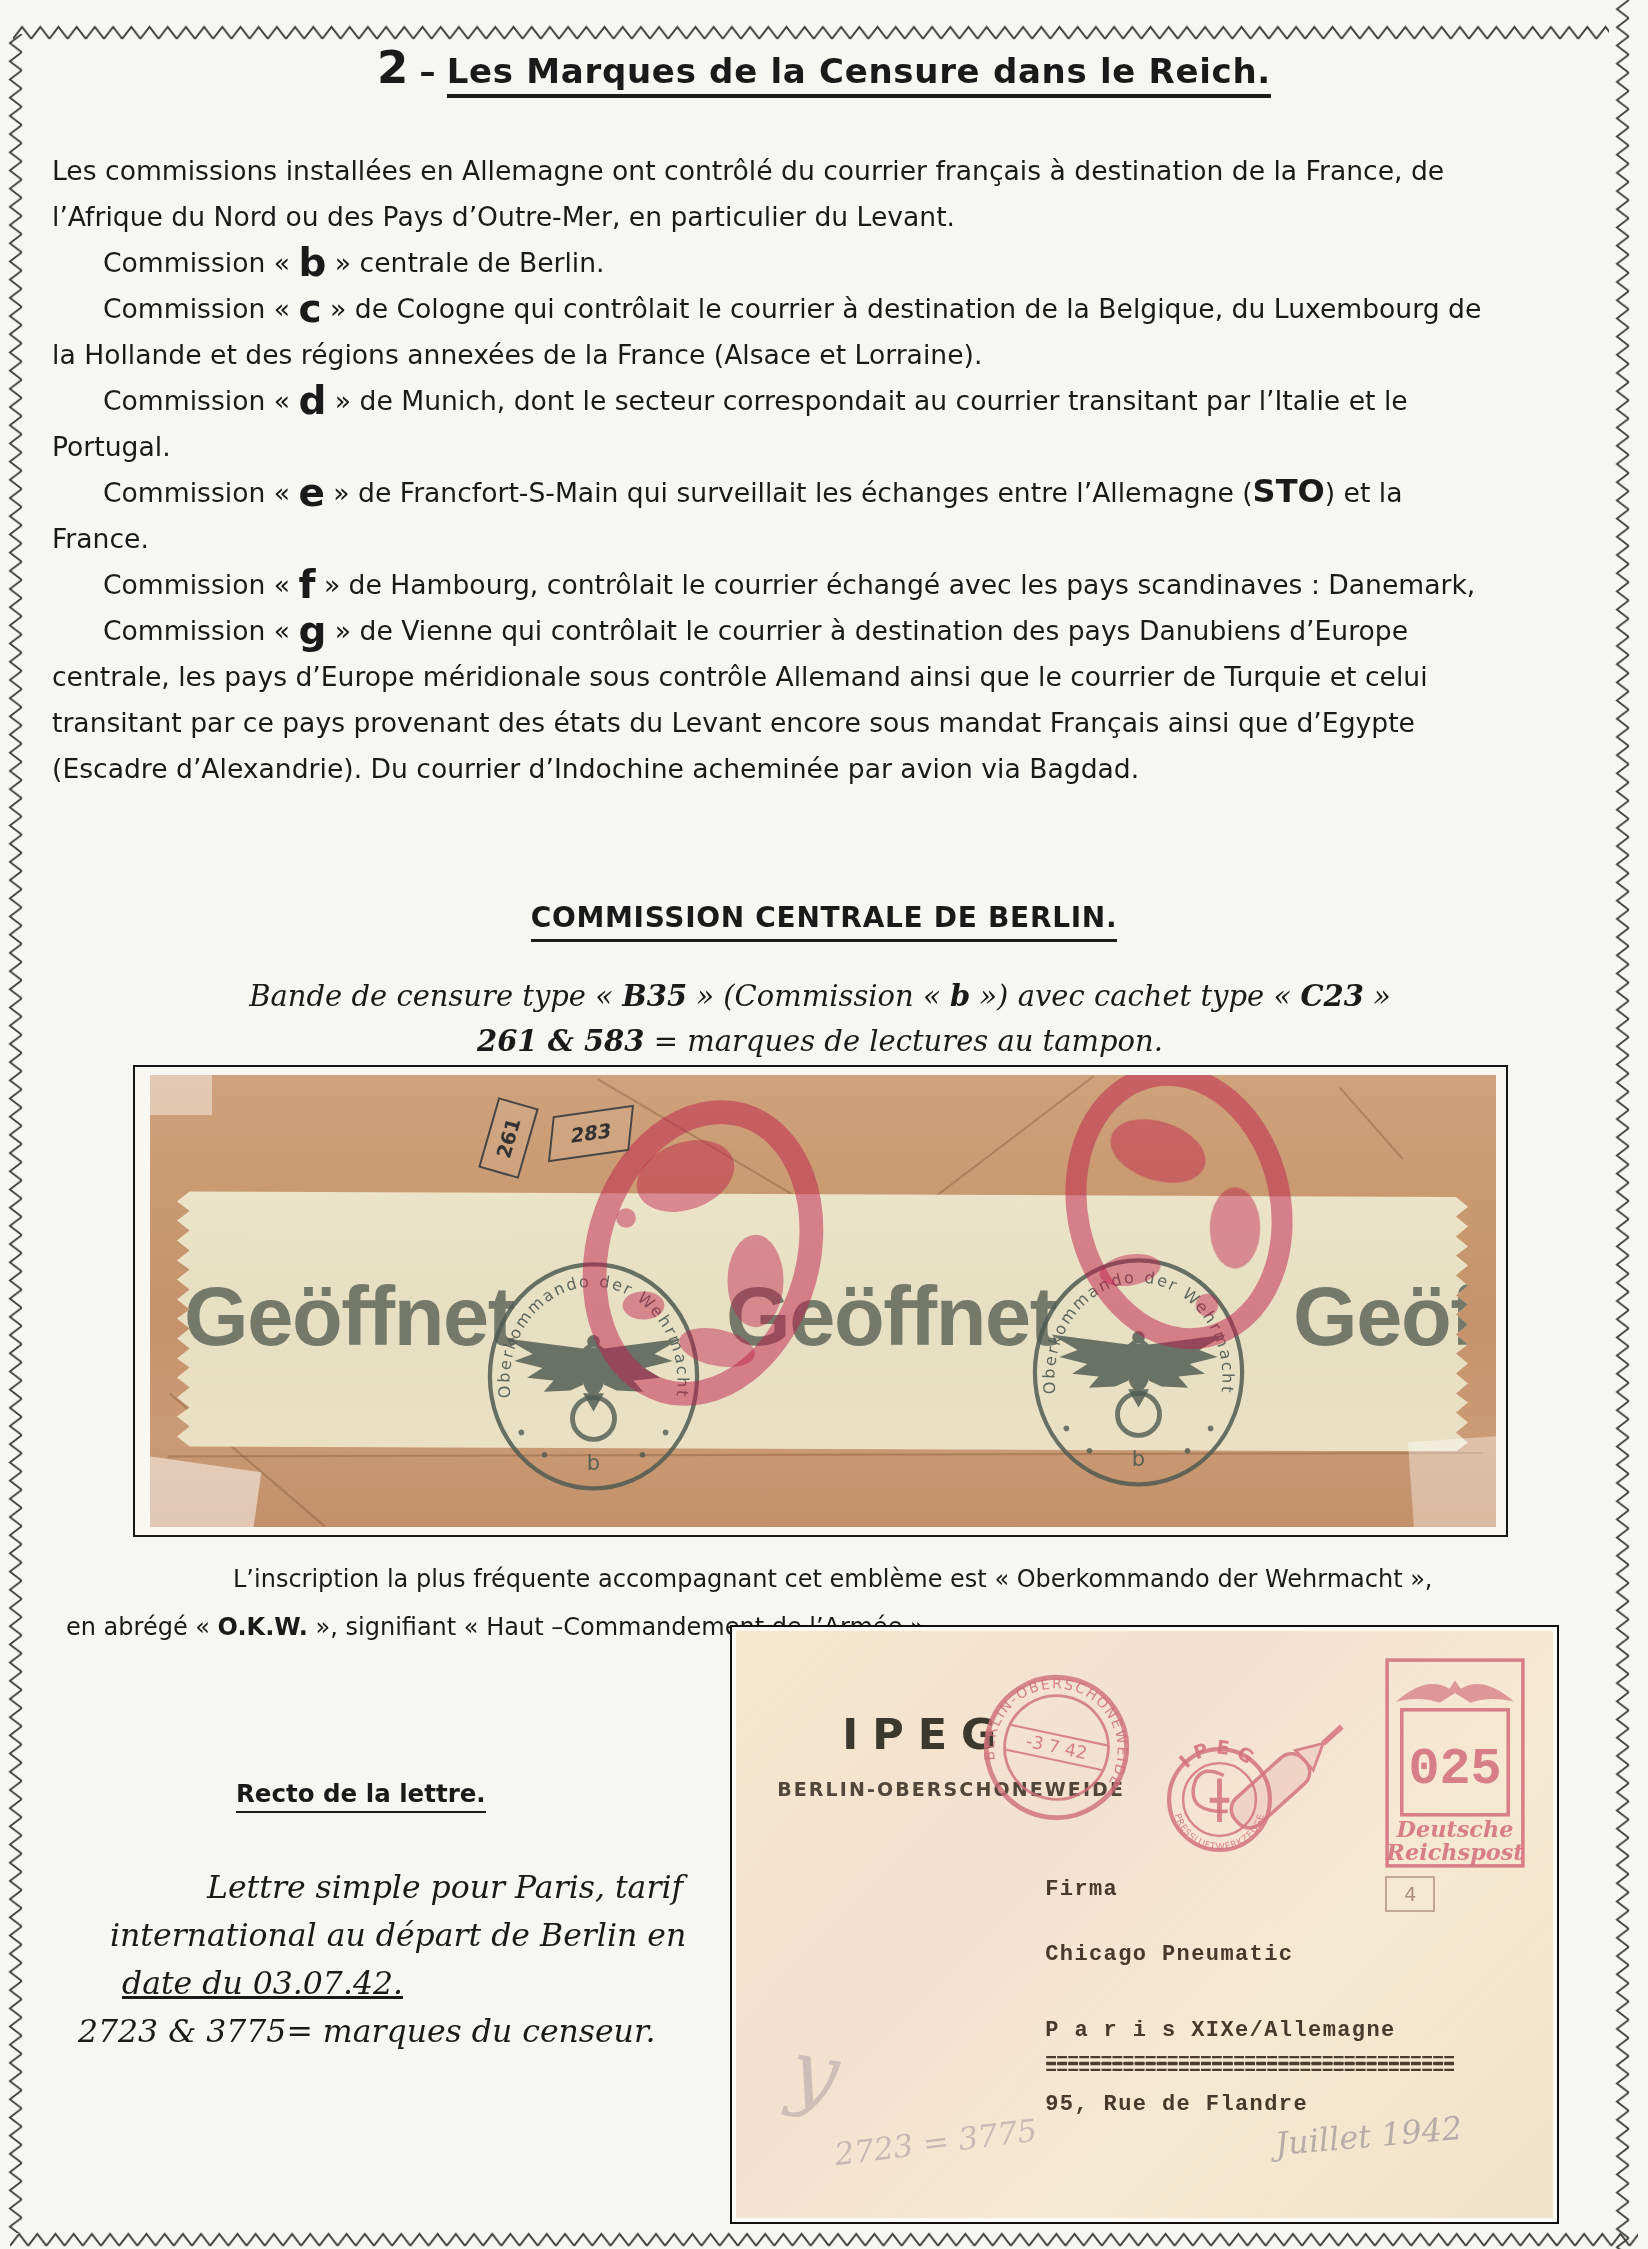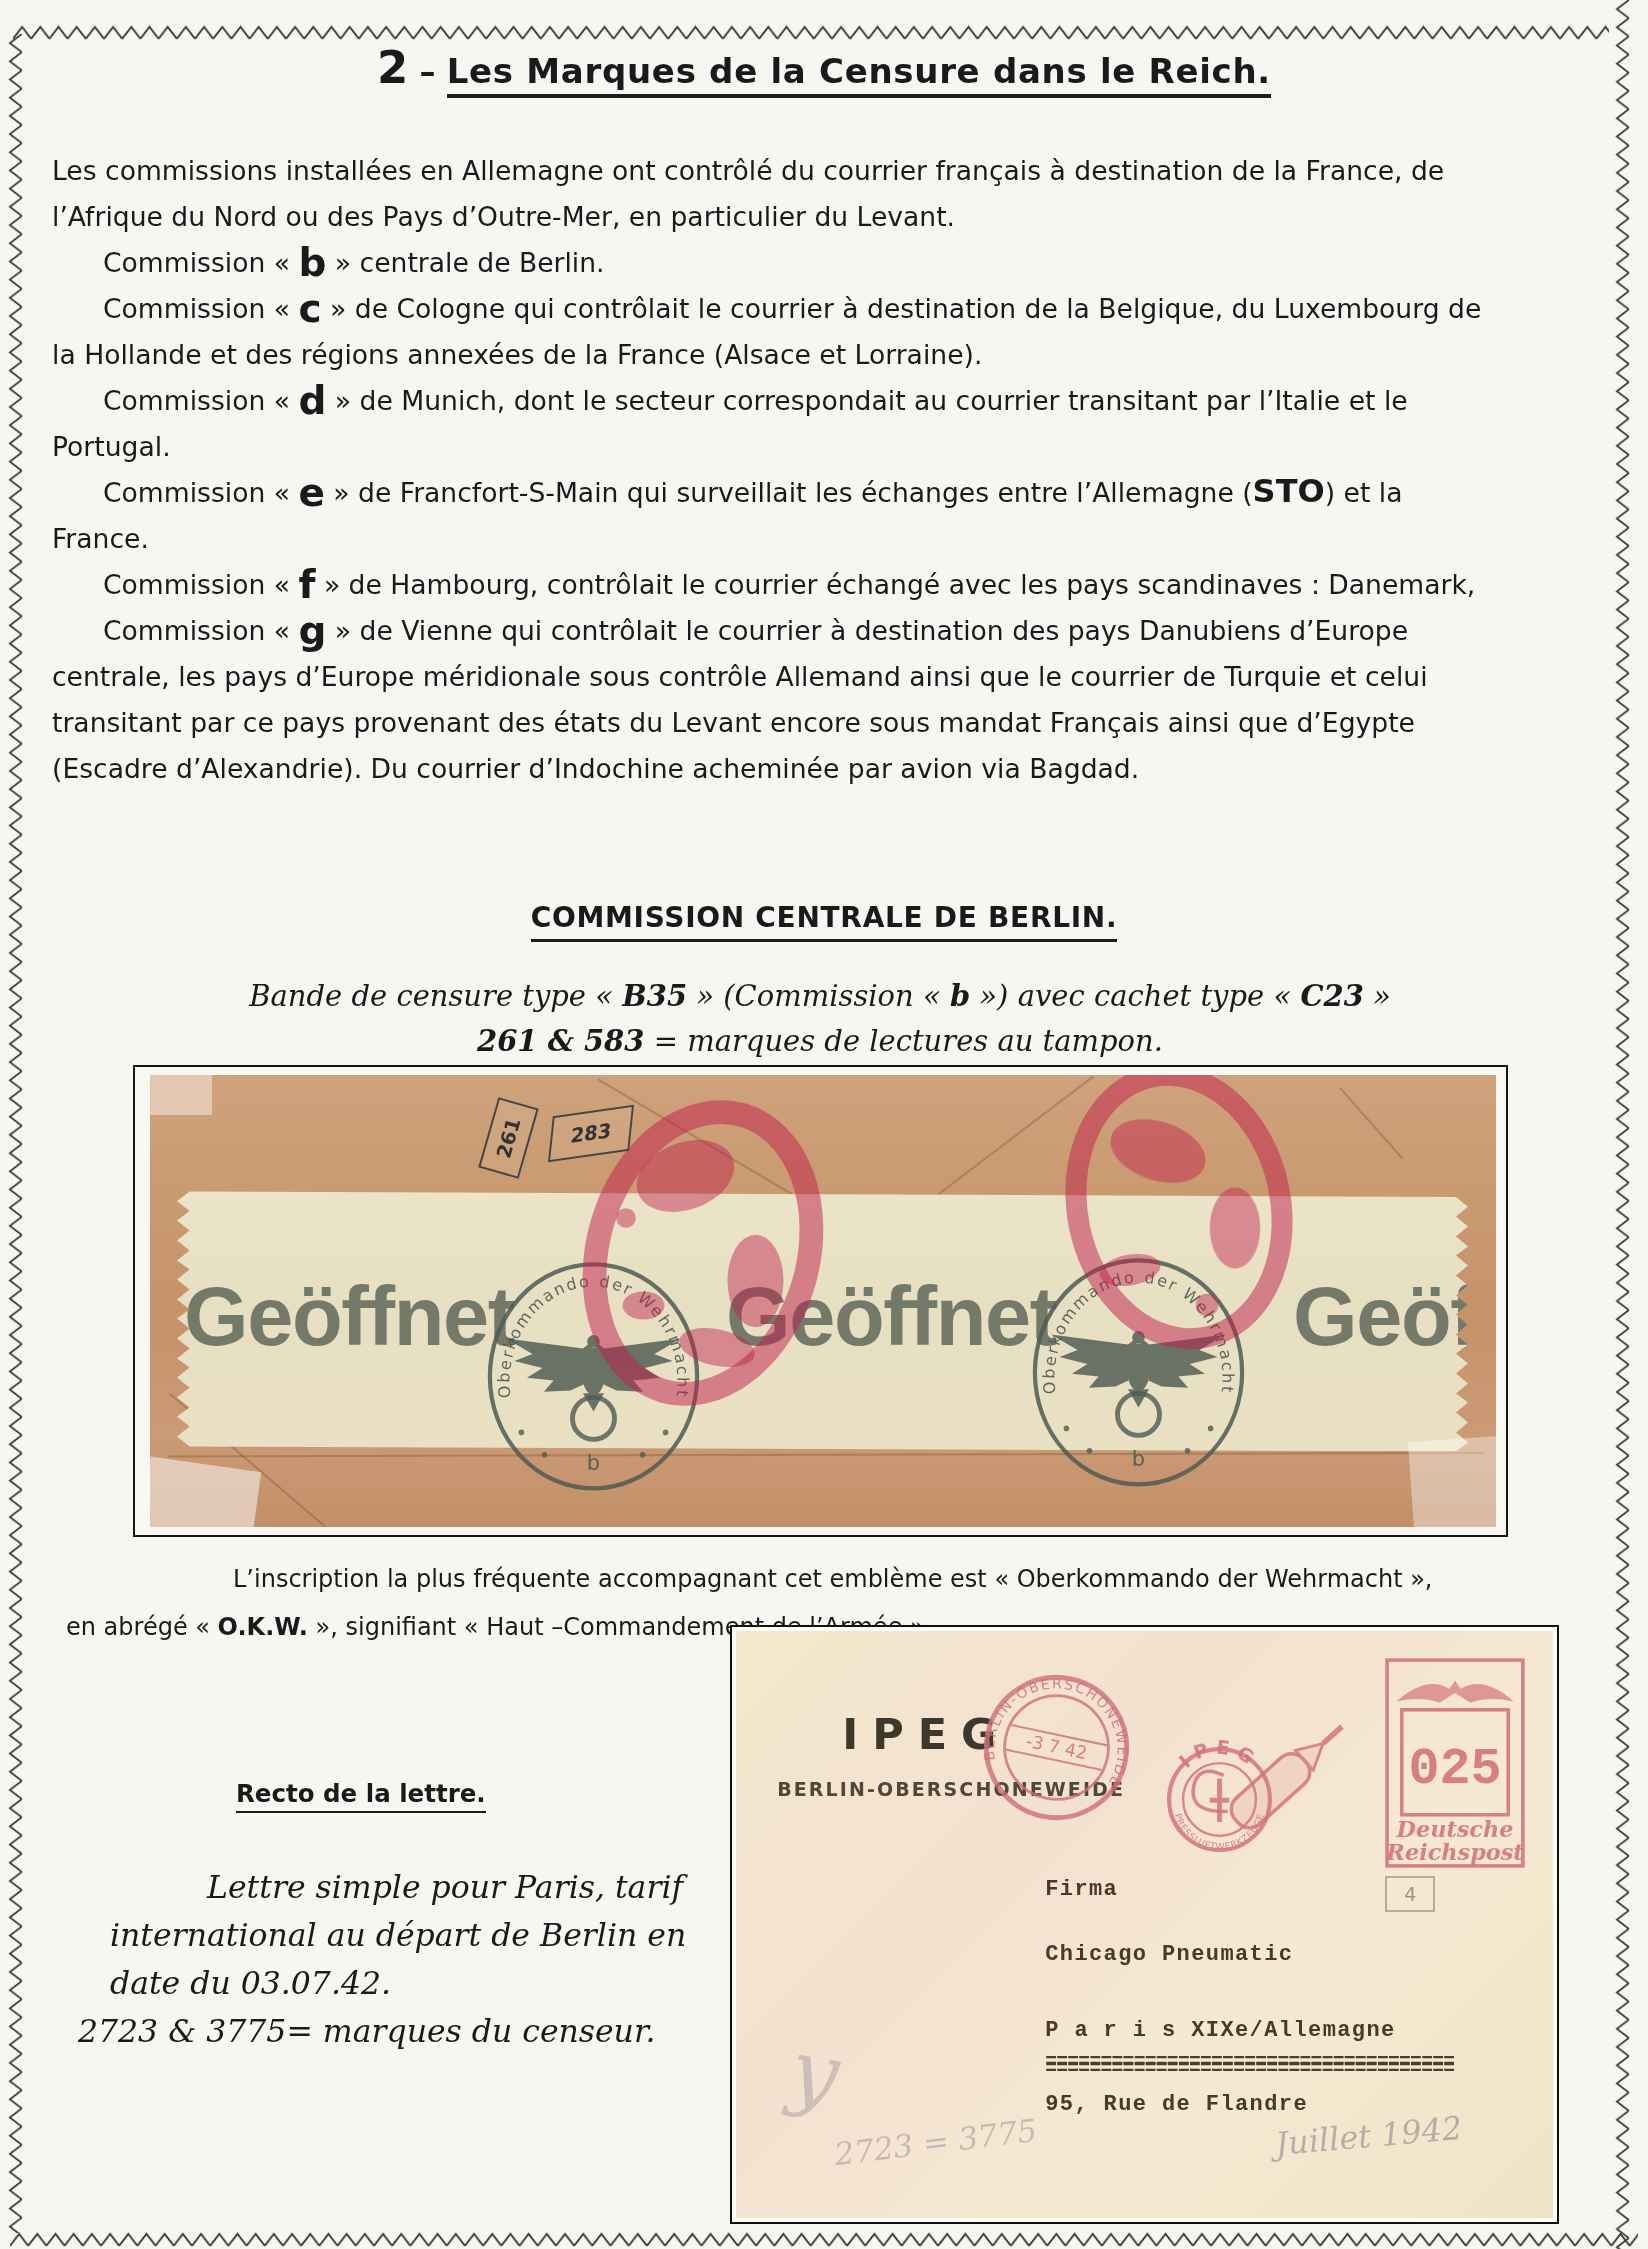--- a/index.html
+++ b/index.html
@@ -51,21 +51,21 @@
   .tape1{left:-5.6px;bottom:-7px;width:112px;height:70px;transform:rotate(8deg);}
   .tape2{right:-7px;bottom:-31.5px;width:91px;height:119px;transform:rotate(-4deg);background:rgba(255,255,255,.38);}
   .tape3{left:-5.6px;top:-5.6px;width:67px;height:45px;background:rgba(255,255,255,.42);}
   
   .recto-heading{position:absolute;left:236px;top:1779px;font-size:24.5px;font-weight:bold;
                  border-bottom:2.8px solid #1d1d1d;padding-bottom:2.8px;}
   .recto-text{position:absolute;left:78px;top:1863px;font-family:"DejaVu Serif",serif;font-style:italic;
               font-size:31.5px;line-height:48px;white-space:nowrap;}
   .recto-text .rl1{margin-left:129px;}
   .recto-text .rl2{margin-left:32px;}
-  .recto-text .rl3{margin-left:32px;}
+  .recto-text .rl3{margin-left:44px;text-decoration:underline;}
   
   .env2{position:absolute;left:730px;top:1625px;width:829px;height:599px;
         background:#fcfbf5;border:2.1px solid #101010;box-sizing:border-box;}
   .paper{position:absolute;inset:4.2px;overflow:hidden;
          background:linear-gradient(135deg,#f5e8cd 0%,#f3e1d0 35%,#f6e9d1 65%,#f0e3c9 100%);}
   .ipeg-name{position:absolute;left:106px;top:78px;font-size:43px;font-weight:bold;letter-spacing:14px;color:#3d382e;}
   .sender-city{position:absolute;left:41px;top:147px;font-size:19px;font-weight:bold;letter-spacing:2.1px;color:#51463a;}
   .addr{position:absolute;left:297px;font-family:"Liberation Mono","DejaVu Sans Mono",monospace;
         font-weight:bold;color:#483a2b;font-size:22px;letter-spacing:1.4px;white-space:nowrap;margin-left:12px;}
   .addr1{top:246px;} .addr2{top:311px;} .addr3{top:387px;}

